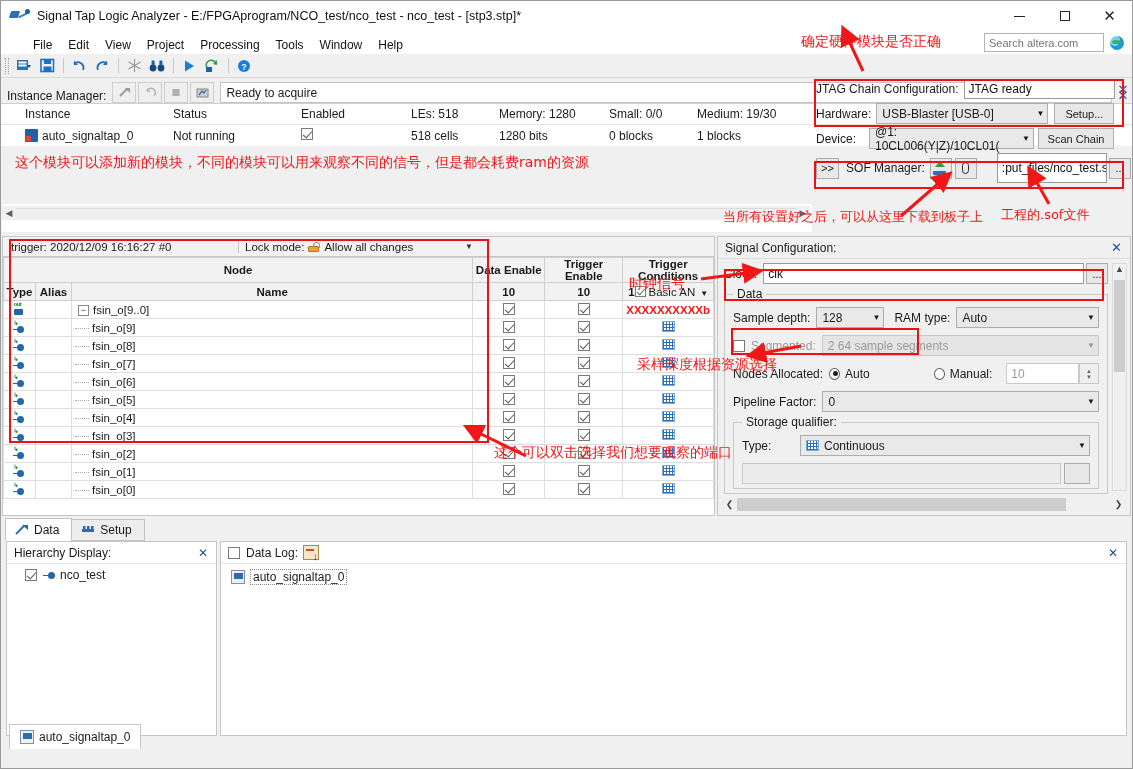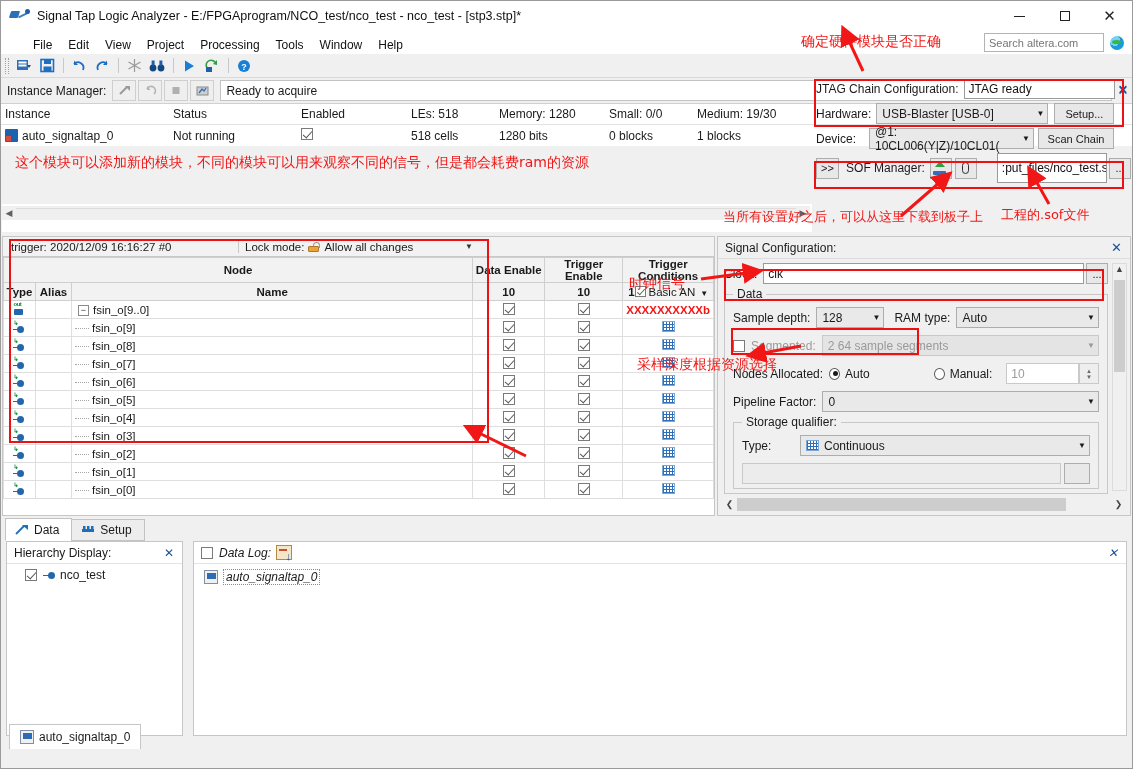--- a/index.html
+++ b/index.html
@@ -51,35 +51,35 @@
   
   .toolbar { height:24px; background:#f0f0f0; display:flex; align-items:center;
              border-bottom:1px solid #d9d9d9; padding-left:4px; }
   .tb-grip { width:4px; height:16px; border-left:1px dotted #a0a0a0;
              border-right:1px dotted #a0a0a0; margin-right:4px; }
   .tb-btn { width:22px; height:20px; display:flex; align-items:center;
             justify-content:center; margin-right:1px; }
   .tb-sep { width:1px; height:15px; background:#c8c8c8; margin:0 4px; }
 
   
-  .instbar { height:25px; background:#f0f0f0; display:flex; align-items:center;
+  .instbar { height:25px; background:#f0f0f0; display:flex; align-items:flex-end;
              padding-left:6px; }
   .instbar-label { font-size:12px; margin-right:6px; }
   .ibtn { width:24px; height:21px; margin-right:2px; border:1px solid #cfcfcf;
           background:#efefef; display:flex; align-items:center; justify-content:center; }
   .status-field { flex:1; height:21px; background:#fff; border:1px solid #c3c3c3;
                   margin-left:4px; margin-right:2px; display:flex; align-items:center;
                   padding-left:5px; font-size:12px; }
   .x-close { width:18px; text-align:center; color:#1c4f9c; font-size:13px; }
 
   
   .inst-table { background:#fff; border-top:1px solid #d0d0d0; }
   .inst-row { display:flex; height:21px; align-items:center; font-size:12px; }
   .inst-row.head { border-bottom:1px solid #e2e2e2; }
-  .c-instance { width:172px; padding-left:4px; }
+  .c-instance { width:172px; padding-left:24px; }
   .c-status { width:128px; }
   .c-enabled { width:110px; }
   .c-les { width:88px; }
   .c-mem { width:110px; }
   .c-small { width:88px; }
   .c-medium { width:110px; }
   .chk { width:12px; height:12px; border:1px solid #7a7a7a; background:#fff;
          display:inline-block; position:relative; }
   .chk.on:after { content:""; position:absolute; left:3px; top:0px; width:4px; height:8px;
          border:solid #555; border-width:0 1.6px 1.6px 0; transform:rotate(42deg); }
@@ -205,22 +205,22 @@
   .tab { height:22px; padding:0 12px 0 9px; border:1px solid #c3c3c3;
          background:#ededed; display:flex; align-items:center; font-size:12px;
          margin-right:-1px; }
   .tab.active { background:#fff; border-bottom-color:#fff; height:23px; }
 
   
   .bottom { position:absolute; left:5px; top:540px; right:5px; height:195px; display:flex; }
   .bp { background:#fff; border:1px solid #c6c6c6; }
   .bp-head { height:22px; display:flex; align-items:center; font-size:12px;
              padding-left:7px; background:#fff; border-bottom:1px solid #e4e4e4; }
-  .bp-left { width:177px; }
-  .bp-right { flex:1; margin-left:10px;font-style:italic; }
+  .bp-left { width:211px; }
+  .bp-right { flex:1; margin-left:3px; }
   .hier-item { display:flex; align-items:center; font-size:12px; padding:4px 0 0 18px; }
   .pin-blue { display:inline-block; width:12px; height:9px; position:relative;
               margin:0 5px 0 6px; }
   .pin-blue .d { position:absolute; right:0; top:1px; width:7px; height:7px;
               border-radius:50%; background:#2466ac; }
   .pin-blue .w { position:absolute; left:0; top:4px; width:6px; height:1.5px;
               background:#2466ac; }
   .dl-item { display:flex; align-items:center; font-size:12px; padding:5px 0 0 10px; }
   .dl-icon { width:14px; height:14px; background:#f0f0f0; border:1px solid #7e8fa6;
              position:relative; margin-right:5px; }
@@ -771,14 +771,15 @@
 
     <line x1="525" y1="455" x2="478" y2="432" stroke="#f11717" stroke-width="3" marker-end="url(#ah)"></line>
   </svg>
 
   <div class="anno" style="left:800px;top:32px;">确定硬件模块是否正确</div>
   <div class="anno" style="left:14px;top:153px;">这个模块可以添加新的模块，不同的模块可以用来观察不同的信号，但是都会耗费ram的资源</div>
   <div class="anno small" style="left:722px;top:207px;">当所有设置好之后，可以从这里下载到板子上</div>
   <div class="anno small" style="left:1000px;top:205px;">工程的.sof文件</div>
   <div class="anno" style="left:628px;top:274px;">时钟信号</div>
   <div class="anno" style="left:636px;top:355px;">采样深度根据资源选择</div>
+  <div class="anno" style="left:493px;top:443px;">这个可以双击选择我们想要观察的端口</div>
 
 </div>
 
 </body></html>

